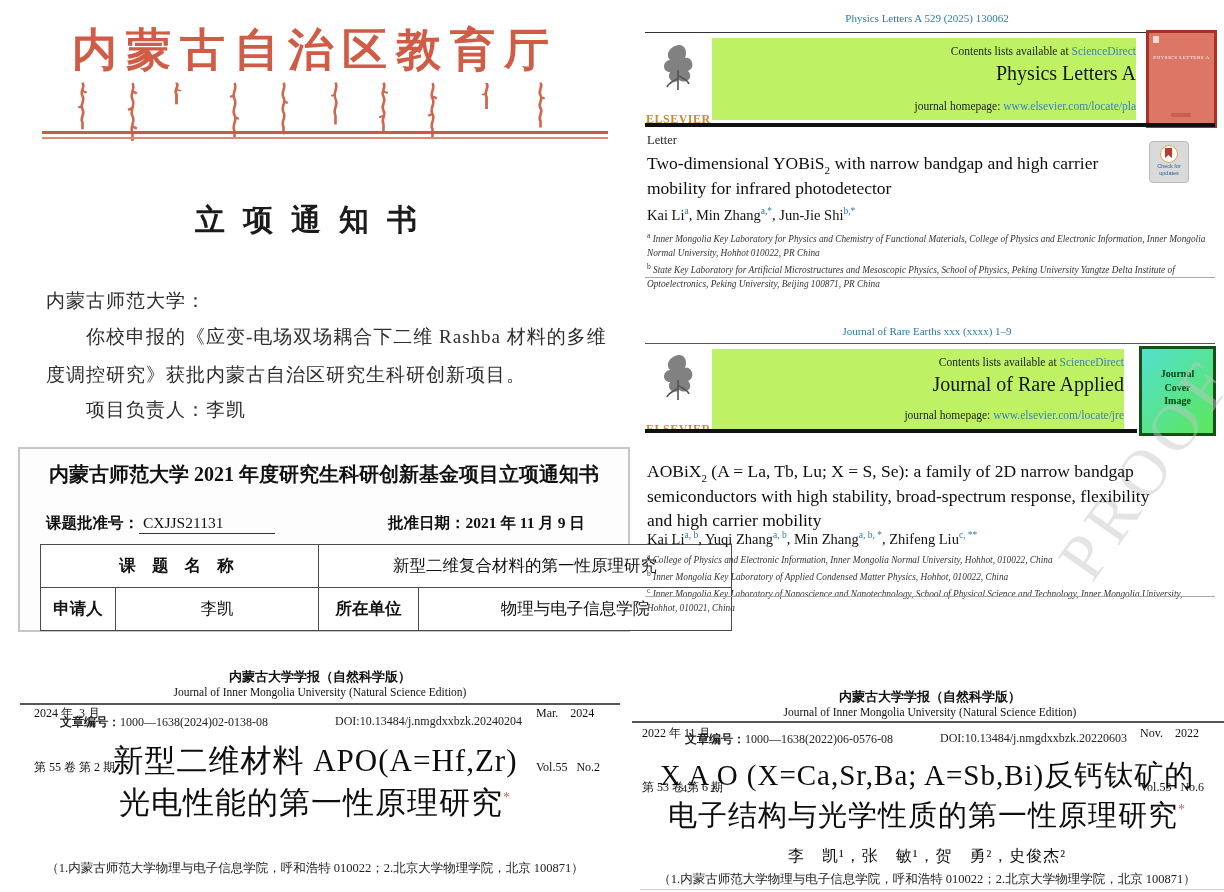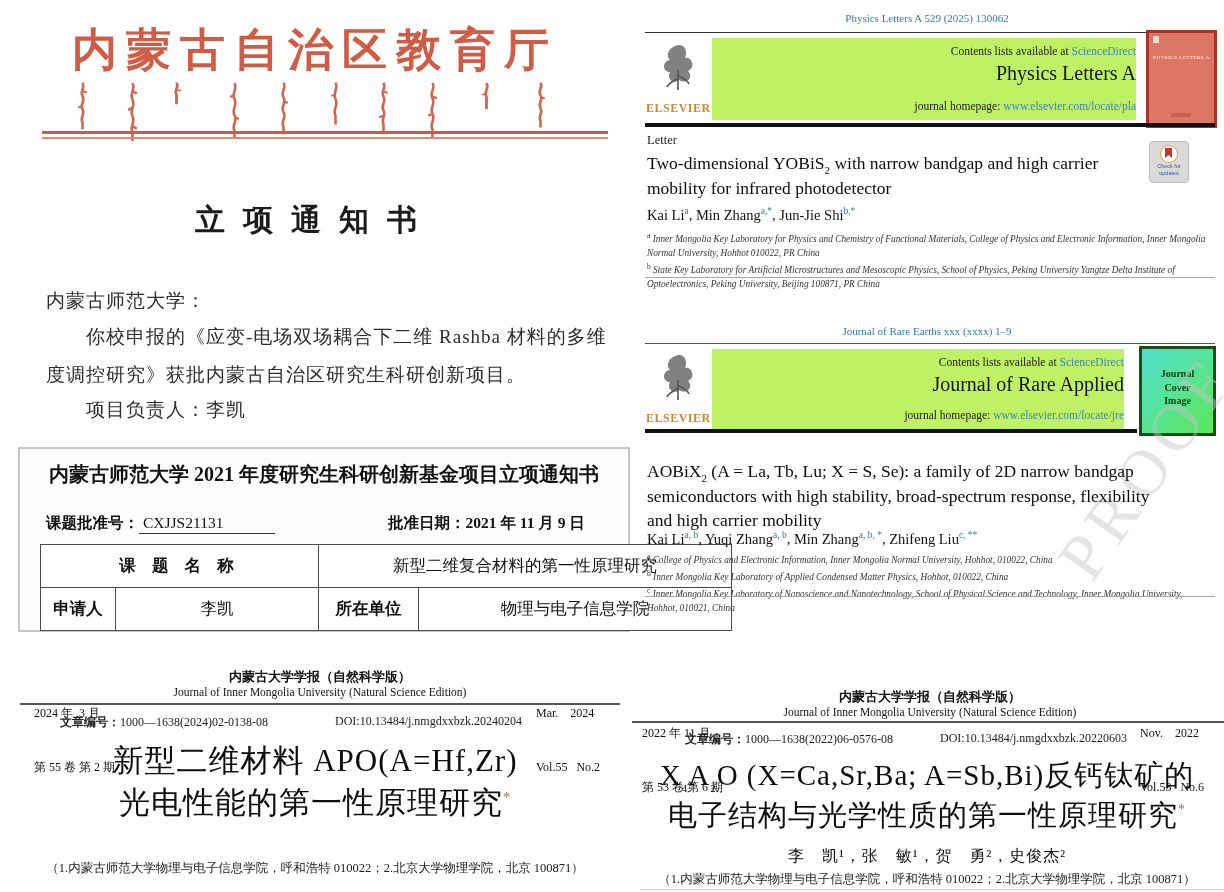--- a/index.html
+++ b/index.html
@@ -33,21 +33,21 @@
   
   .cite{width:594px;text-align:center;font-size:11px;color:#2e7ca6;}
   .hrule{height:1px;background:#333;}
   .thickrule{height:4px;background:#101010;}
   .band{background:#bef264;text-align:right;}
   .band .contents{font-size:11.5px;color:#222;padding-top:7px;}
   .band .contents a,.link{color:#3f7fc1;}
   .band .jname{font-size:20px;color:#151515;padding-top:5px;font-family:"Liberation Serif",serif;}
   .band .homepage{font-size:11.5px;color:#222;position:absolute;left:0;right:0;bottom:8px;}
   .elsevier-wrap{width:64px;text-align:center;}
-  .elsevier-txt{font-size:12px;letter-spacing:.5px;color:#c98a33;font-weight:bold;margin-top:1px;}
+  .elsevier-txt{font-size:12px;letter-spacing:.5px;color:#c98a33;font-weight:bold;margin-top:12px;}
   .paper-type{font-size:12.5px;color:#222;}
   .paper-title{font-size:17.5px;color:#0d0d0d;line-height:1.35;font-family:"Liberation Serif",serif;}
   .paper-authors{font-size:14.5px;color:#111;}
   .paper-authors .asup{font-size:9.5px;color:#2e7ca6;vertical-align:super;}
   .affils{font-size:9.3px;font-style:italic;color:#333;line-height:1.5;}
   .affils .fsup{font-style:normal;vertical-align:super;font-size:7.5px;}
   .grayrule{height:1px;background:#a8a8a8;}
   sub.s{font-size:11px;vertical-align:sub;}
   sup.t{font-size:14px;vertical-align:super;color:#b06a5a;}
 

